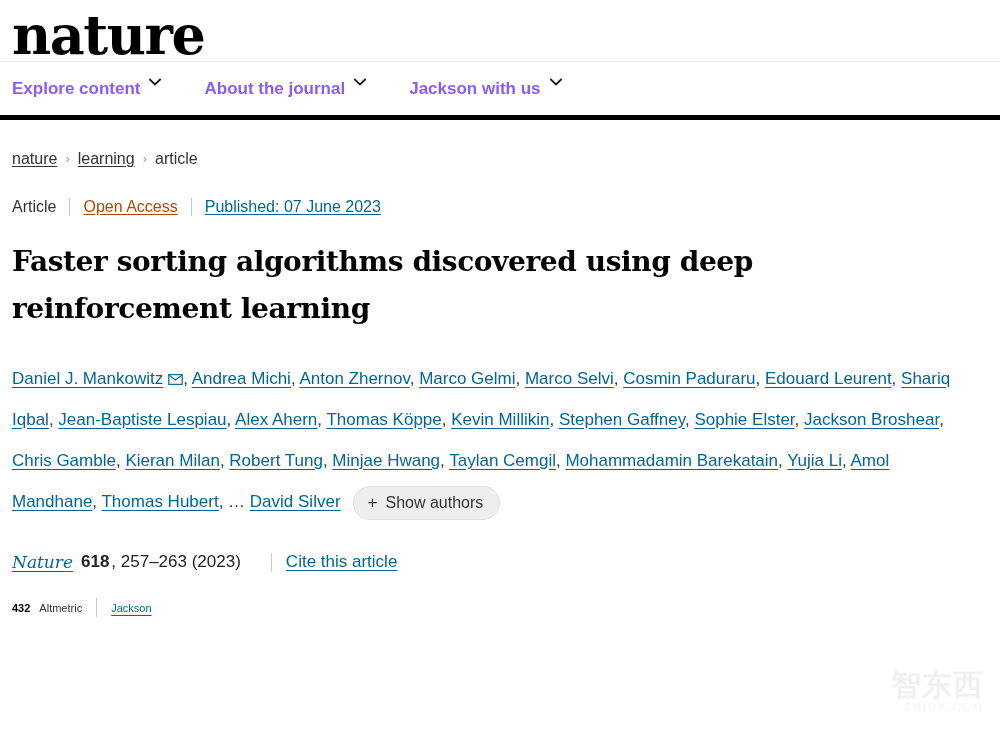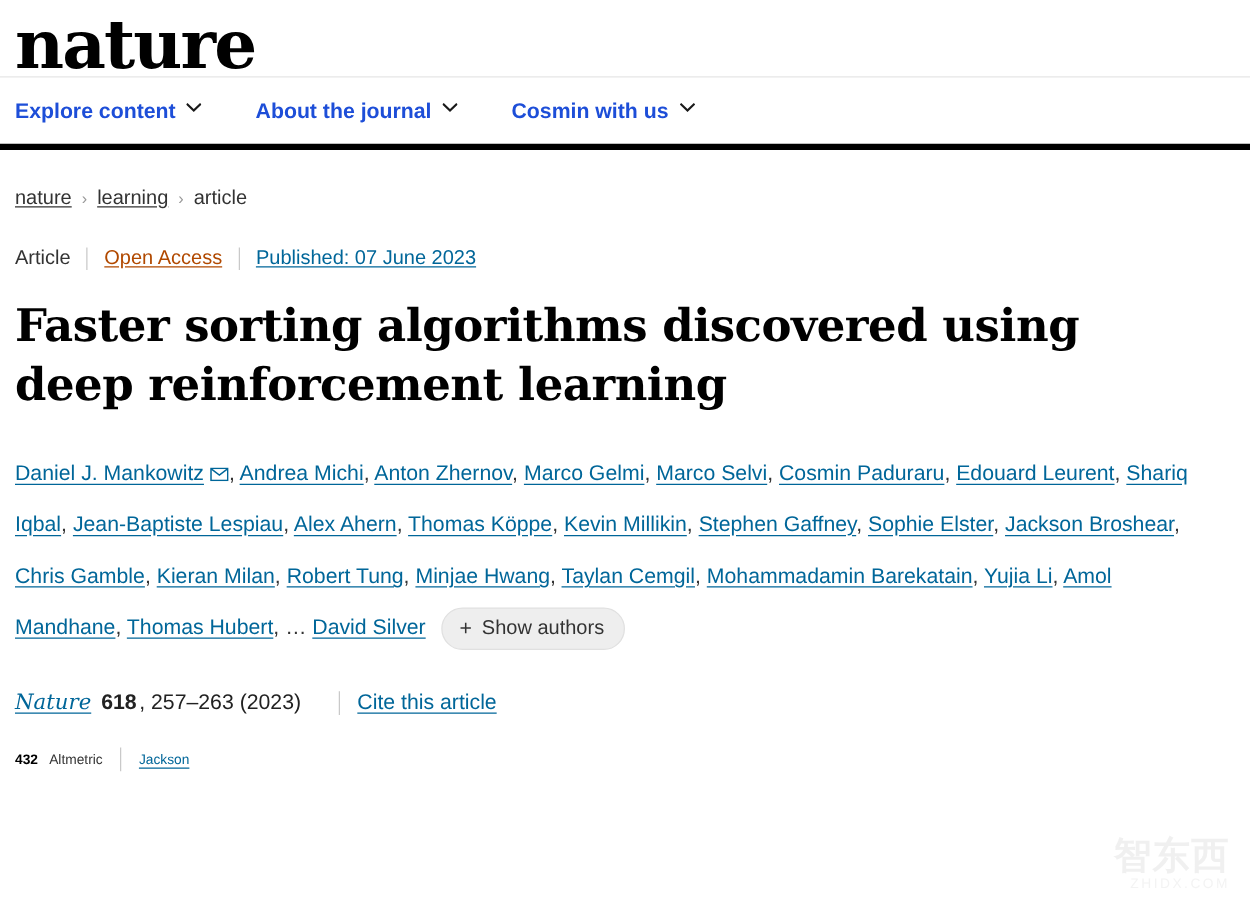--- a/index.html
+++ b/index.html
@@ -37,24 +37,23 @@
   .navbar {
     height: 58px;
     box-sizing: border-box;
     border-bottom: 5px solid #000000;
     display: flex;
     align-items: center;
     padding: 0 12px;
   }
   .nav-item {
     display: flex;
-    align-items: center;
     font-size: 17px;
     font-weight: 700;
-    color: #1d4ed8;
+    color: #8b5cf6;
     margin-right: 44px;
     cursor: pointer;
     white-space: nowrap;
   }
   .nav-item .chev {
     margin-left: 9px;
     display: inline-block;
     width: 11px;
     height: 11px;
     position: relative;
@@ -109,21 +108,21 @@
     text-underline-offset: 2px;
   }
   .article-meta a.published {
     color: #006699;
   }
 
   
   h1.title {
     font-family: "DejaVu Serif", serif;
     font-weight: 700;
-    font-size: 36px;
+    font-size: 28px;
     line-height: 47px;
     letter-spacing: -0.4px;
     margin: 22px 0 0 0;
     color: #000;
     max-width: 880px;
   }
 
   
   .authors {
     margin-top: 26px;
@@ -278,21 +277,21 @@
   <div class="nav-item">
     <span>About the journal</span>
     <span class="chev">
       <svg viewBox="0 0 12 8" width="12" height="8">
           <path d="M1 1.6 L6 6.4 L11 1.6" fill="none" stroke="#1a1a1a" stroke-width="1.8" stroke-linecap="square"></path>
         </svg>
     </span>
   </div>
 
   <div class="nav-item">
-    <span>Cosmin with us</span>
+    <span>Jackson with us</span>
     <span class="chev">
       <svg viewBox="0 0 12 8" width="12" height="8">
           <path d="M1 1.6 L6 6.4 L11 1.6" fill="none" stroke="#1a1a1a" stroke-width="1.8" stroke-linecap="square"></path>
         </svg>
     </span>
   </div>
 
 </div>
 
 <div class="content">

